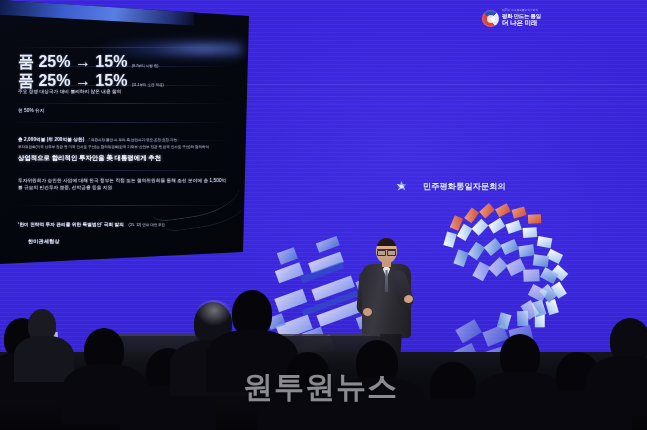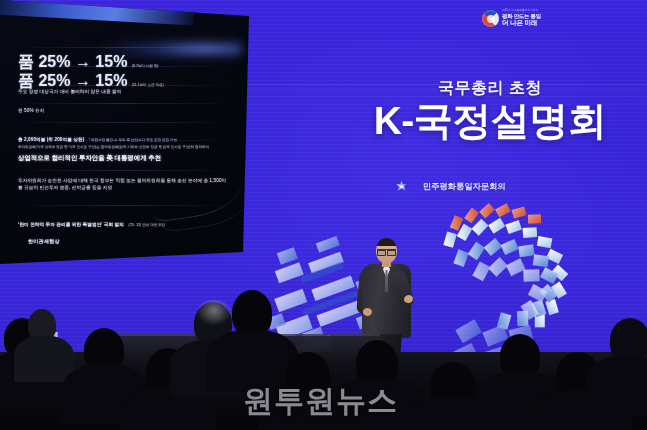--- a/index.html
+++ b/index.html
@@ -213,21 +213,21 @@
     background:linear-gradient(180deg,#d7d9e2,#9ea3b3);transform:rotate(-3deg);opacity:.85;
   }
 
   
   .aud{position:absolute;border-radius:50% 50% 40% 40%;background:#06060a;}
   .aud-sh{position:absolute;border-radius:42% 42% 0 0;background:#08080e;}
   .aud-hl{position:absolute;border-radius:50%;}
 
   
   .watermark{
-    position:absolute;left:243px;top:381px;
+    position:absolute;left:243px;top:367px;
     font-size:30px;font-weight:bold;letter-spacing:1px;
     color:rgba(228,230,238,0.60);
     text-shadow:0 1px 2px rgba(0,0,0,.5);
     white-space:nowrap;
   }
 </style>
 </head>
 <body>
 
 <div id="stage">
@@ -338,24 +338,20 @@
 
     <div class="top-emblem">
       <div class="emblem-mark"></div>
       <div class="emblem-text">
         <span class="em-kicker">제21기 민주평화통일자문회의</span>
         <span class="em-l1">평화 만드는 통일</span>
         <span class="em-l2">더 나은 미래</span>
       </div>
     </div>
 
-    <div class="title-wrap">
-      <div class="subtitle">국무총리 초청</div>
-      <div class="maintitle">K-국정설명회</div>
-    </div>
 
     <div class="org-logo">
       <span class="org-mark"></span>
       <span class="org-name">민주평화통일자문회의</span>
     </div>
   </div>
 
   <div class="slide-panel">
     <div class="slide-topstrip"></div>
     <div class="slide-glow"></div>

